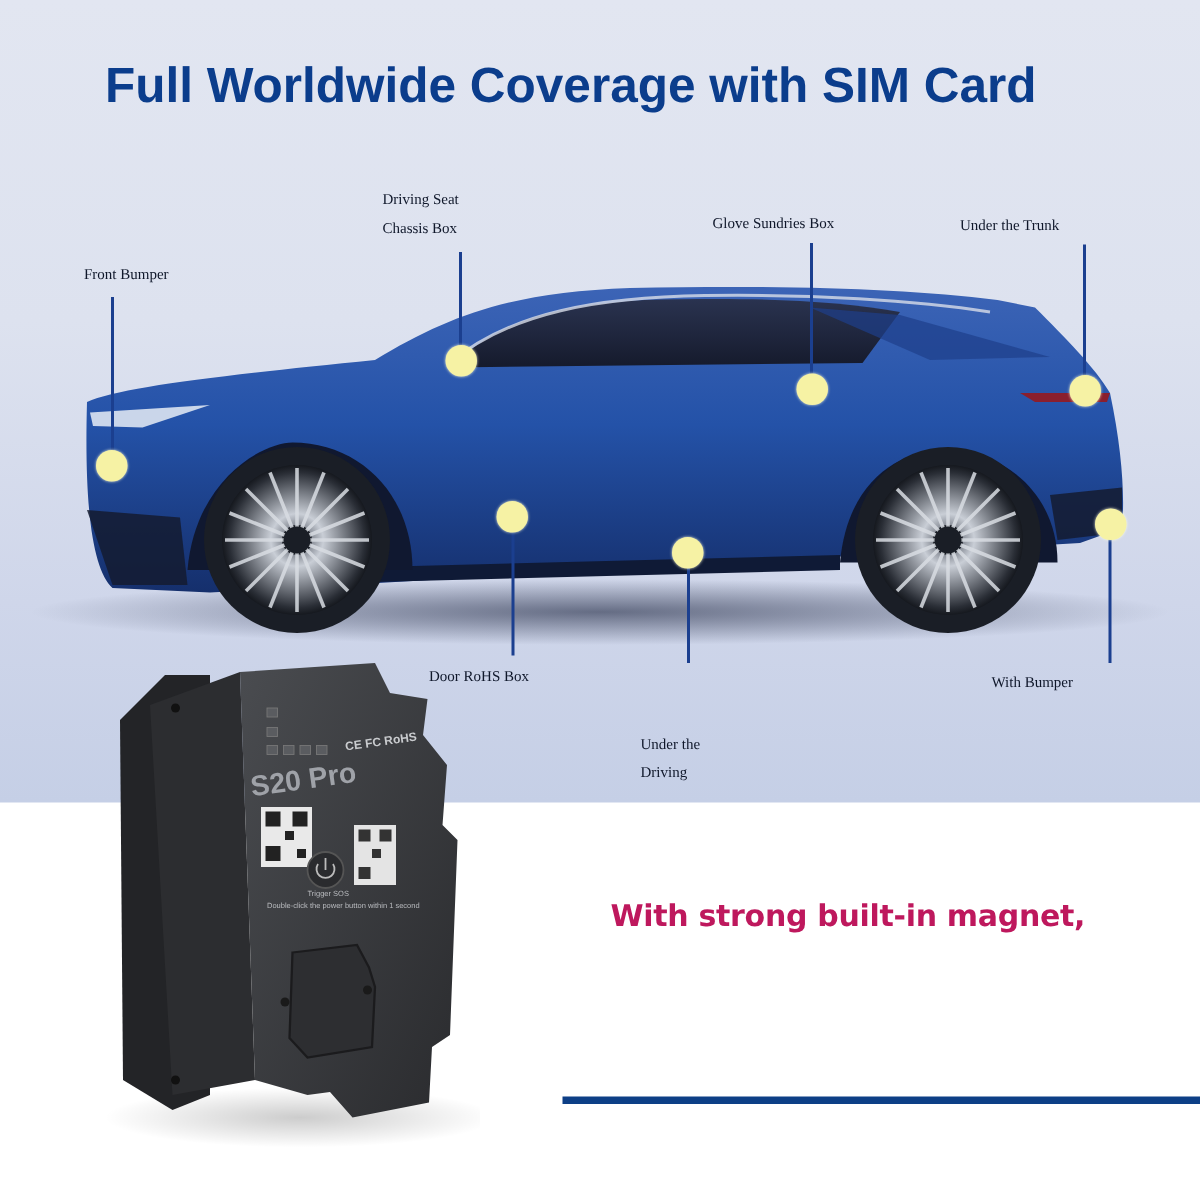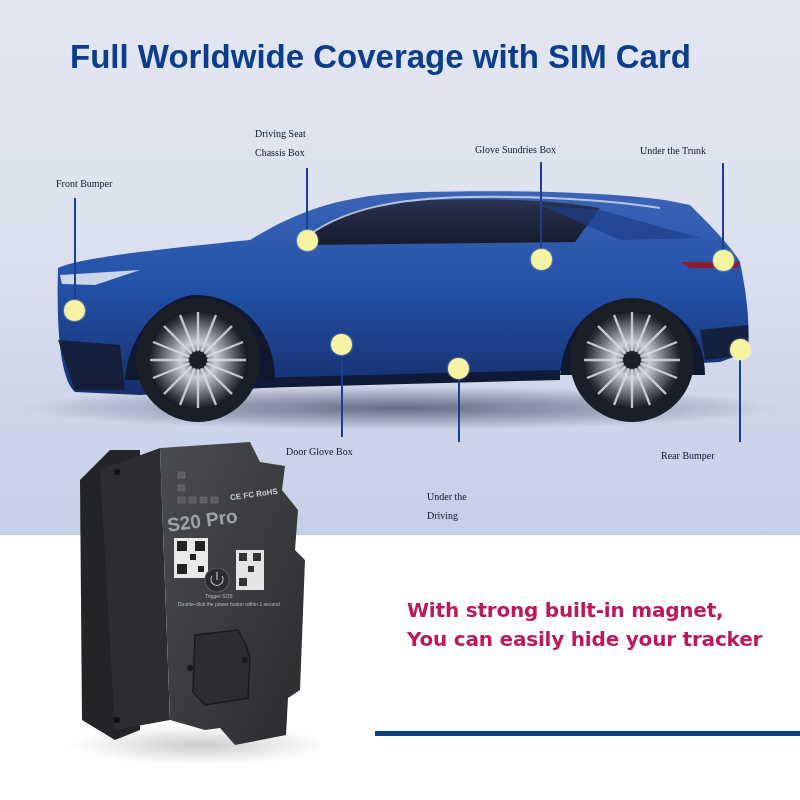--- a/index.html
+++ b/index.html
@@ -129,32 +129,32 @@
 <div class="dot" style="left:297px; top:230px;"></div>
 
 <div class="label" style="left:475px; top:140px;">Glove Sundries Box</div>
 <div class="leader" style="left:540px; top:162px; height:88px;"></div>
 <div class="dot" style="left:531px; top:249px;"></div>
 
 <div class="label" style="left:640px; top:141px;">Under the Trunk</div>
 <div class="leader" style="left:722px; top:163px; height:88px;"></div>
 <div class="dot" style="left:713px; top:250px;"></div>
 
-<div class="label" style="left:286px; top:442px;">Door Glove Box</div>
+<div class="label" style="left:286px; top:442px;">Door RoHS Box</div>
 <div class="leader" style="left:341px; top:345px; height:92px;"></div>
 <div class="dot" style="left:331px; top:334px;"></div>
 
 <div class="label" style="left:427px; top:447px;margin-top:40px;">
   <div>Under the</div>
   <div>Driving</div>
 </div>
 <div class="leader" style="left:458px; top:370px; height:72px;"></div>
 <div class="dot" style="left:448px; top:358px;"></div>
 
-<div class="label" style="left:661px; top:446px;">Rear Bumper</div>
+<div class="label" style="left:661px; top:446px;">With Bumper</div>
 <div class="leader" style="left:739px; top:350px; height:92px;"></div>
 <div class="dot" style="left:730px; top:339px;"></div>
 
 <svg class="device" viewBox="0 0 260 340" xmlns="http://www.w3.org/2000/svg">
   <defs>
     <linearGradient id="shell" x1="0" y1="0" x2="1" y2="1">
       <stop offset="0" stop-color="#4a4c50"></stop>
       <stop offset="1" stop-color="#2a2b2e"></stop>
     </linearGradient>
     <radialGradient id="dshadow" cx="0.5" cy="0.5" r="0.5">
@@ -205,15 +205,14 @@
   <circle cx="130" cy="238" r="3" fill="#1a1a1a"></circle>
   <circle cx="185" cy="230" r="3" fill="#1a1a1a"></circle>
 </svg>
 <div style="position:absolute; left:167px; top:510px; color:#9fa2a8; font-size:19px; font-weight:bold; transform:rotate(-8deg); font-family:'Liberation Sans',sans-serif;">S20 Pro</div>
 <div style="position:absolute; left:230px; top:490px; color:#c9cbce; font-size:8px; font-weight:bold; transform:rotate(-8deg); font-family:'Liberation Sans',sans-serif;">CE FC RoHS</div>
 <div style="position:absolute; left:205px; top:593px; color:#b9bbbf; font-size:5px; font-family:'Liberation Sans',sans-serif;">Trigger SOS</div>
 <div style="position:absolute; left:178px; top:601px; color:#b9bbbf; font-size:5px; white-space:nowrap; font-family:'Liberation Sans',sans-serif;">Double-click the power button within 1 second</div>
 
 <div class="bottom-text">
   <div>With strong built-in magnet,</div>
-  <div>You can easily hide your tracker</div>
 </div>
 <div class="rule"></div>
 
 </body></html>

